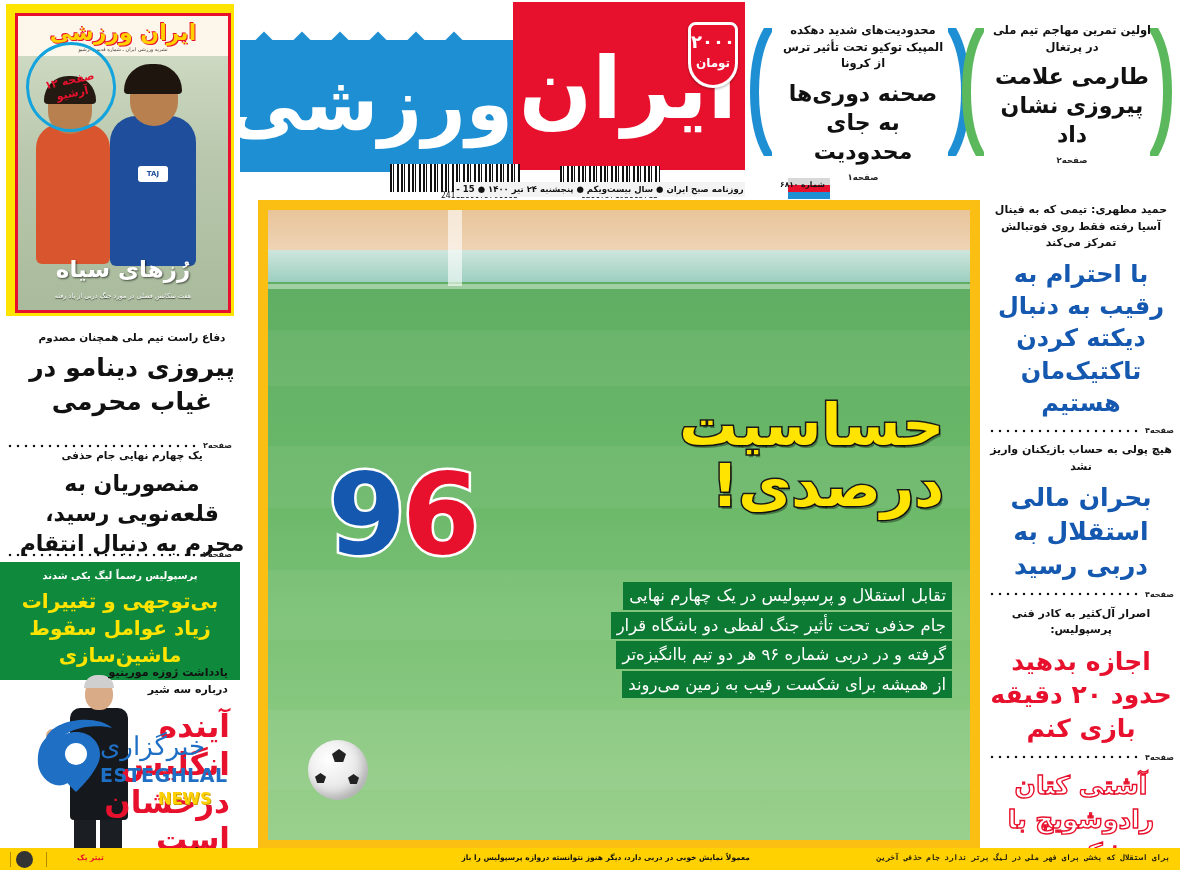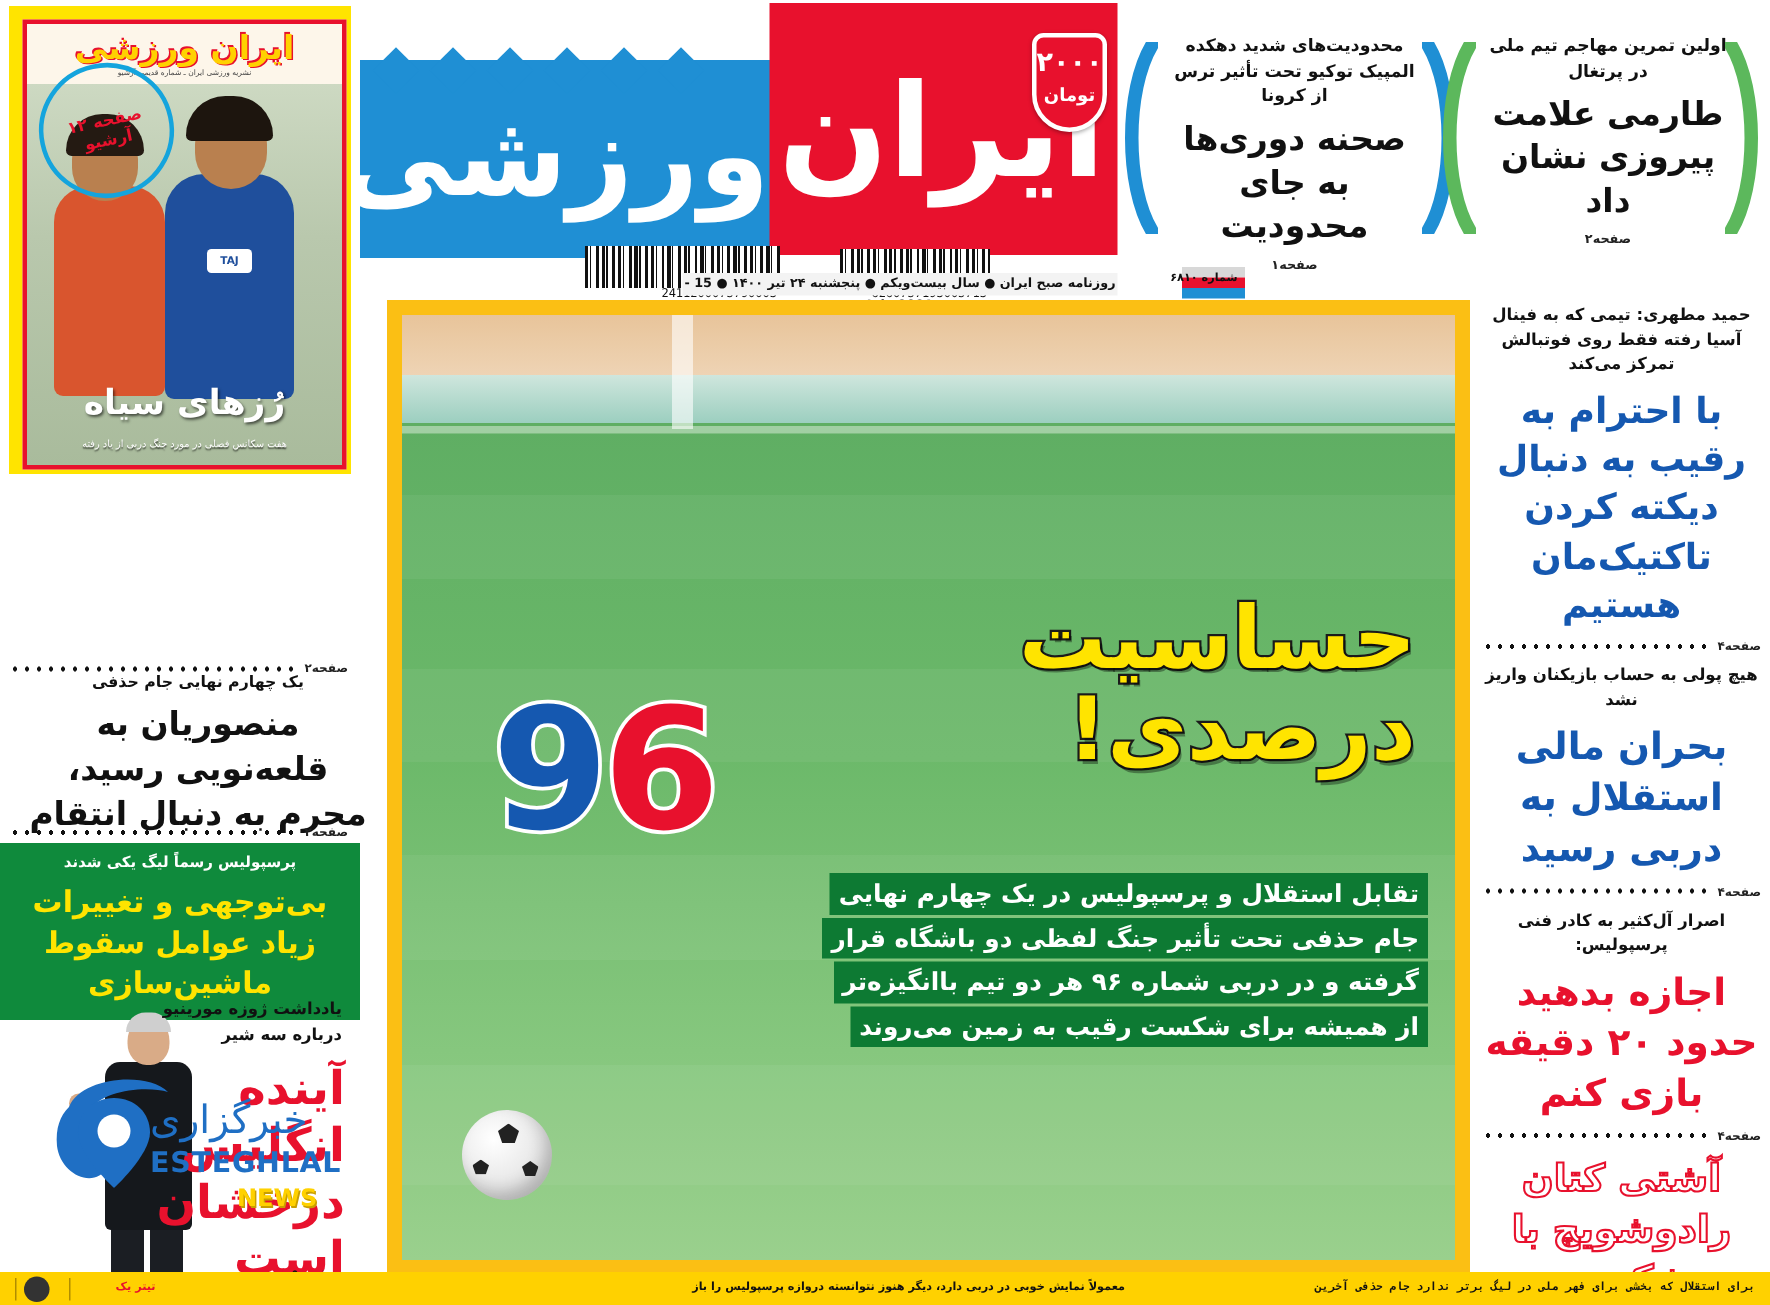--- a/index.html
+++ b/index.html
@@ -89,21 +89,21 @@
   .big-head{position:absolute;top:185px;right:26px;width:300px;text-align:right;direction:rtl;z-index:8;}
   .big-head .l{font-size:58px;font-weight:bold;color:#ffe400;line-height:1.06;letter-spacing:-2px;
      -webkit-text-stroke:3px #1a1a1a;paint-order:stroke fill;text-shadow:2px 3px 0 rgba(0,0,0,.35);}
   .num96{position:absolute;top:248px;left:60px;z-index:9;font-size:112px;font-weight:bold;line-height:1;
      letter-spacing:-4px;direction:ltr;}
   .num96 .n9{color:#1558b0;-webkit-text-stroke:5px #fff;paint-order:stroke fill;}
   .num96 .n6{color:#e8112d;-webkit-text-stroke:5px #fff;paint-order:stroke fill;}
 
   .cap-green{position:absolute;top:372px;right:18px;width:430px;z-index:8;direction:rtl;}
   .cap-green p{margin:0 0 2px 0;display:inline-block;background:#0d7a33;color:#fff;
-     font-size:16.5px;font-weight:bold;line-height:1.55;padding:1px 6px;letter-spacing:-0.4px;}
+     font-size:16.5px;font-weight:normal;line-height:1.55;padding:1px 6px;letter-spacing:-0.4px;}
 
   
   .col-left{position:absolute;top:0;left:0;width:240px;height:870px;background:#fff;}
   .mag-frame{position:absolute;top:4px;left:6px;width:228px;height:312px;background:#ffe400;padding:0;}
   .mag-inner{position:absolute;top:9px;left:9px;width:210px;height:294px;border:3px solid #e8112d;background:#fdf6ea;overflow:hidden;}
   .mag-logo{position:absolute;top:4px;left:0;right:0;text-align:center;font-size:22px;font-weight:bold;color:#ffd100;
       text-shadow:1px 1px 0 #e8112d,-1px -1px 0 #e8112d;letter-spacing:-1px;}
   .mag-sub{position:absolute;top:30px;left:0;right:0;text-align:center;font-size:5px;color:#444;}
   .mag-photo{position:absolute;top:40px;left:0;right:0;bottom:0;background:linear-gradient(#cdd9c2,#b9c8ad 40%,#a9bb9c);}
   .mag-title{position:absolute;bottom:28px;left:0;right:0;text-align:center;font-size:23px;font-weight:bold;color:#fff;
@@ -356,20 +356,24 @@
                font-size:7px;color:#1f4f9c;font-weight:bold;text-align:center;line-height:16px;direction:ltr;">TAJ</div>
         </div>
         <div class="mag-title">رُزهای سیاه</div>
         <div class="mag-cap">هفت سکانس فصلی در مورد جنگ دربی از یاد رفته</div>
         <div class="mag-stamp">
           <span>صفحه ۱۲ آرشیو</span>
         </div>
       </div>
     </div>
 
+    <div class="lcol-art" style="position:absolute;top:330px;left:0;width:240px;">
+      <div class="kick">دفاع راست تیم ملی همچنان مصدوم</div>
+      <div class="hl" style="font-size:25px;">پیروزی دینامو در غیاب محرمی</div>
+    </div>
     <div class="dots" style="position:absolute;top:434px;left:0;width:226px;">
       <div class="pg">صفحه۲</div>
       <div class="dline"></div>
     </div>
 
     <div class="lcol-art" style="position:absolute;top:448px;left:0;width:240px;">
       <div class="kick">یک چهارم نهایی جام حذفی</div>
       <div class="hl" style="font-size:22px;">منصوریان به قلعه‌نویی رسید، محرم به دنبال انتقام از نکونام</div>
     </div>
     <div class="dots" style="position:absolute;top:543px;left:0;width:226px;">

